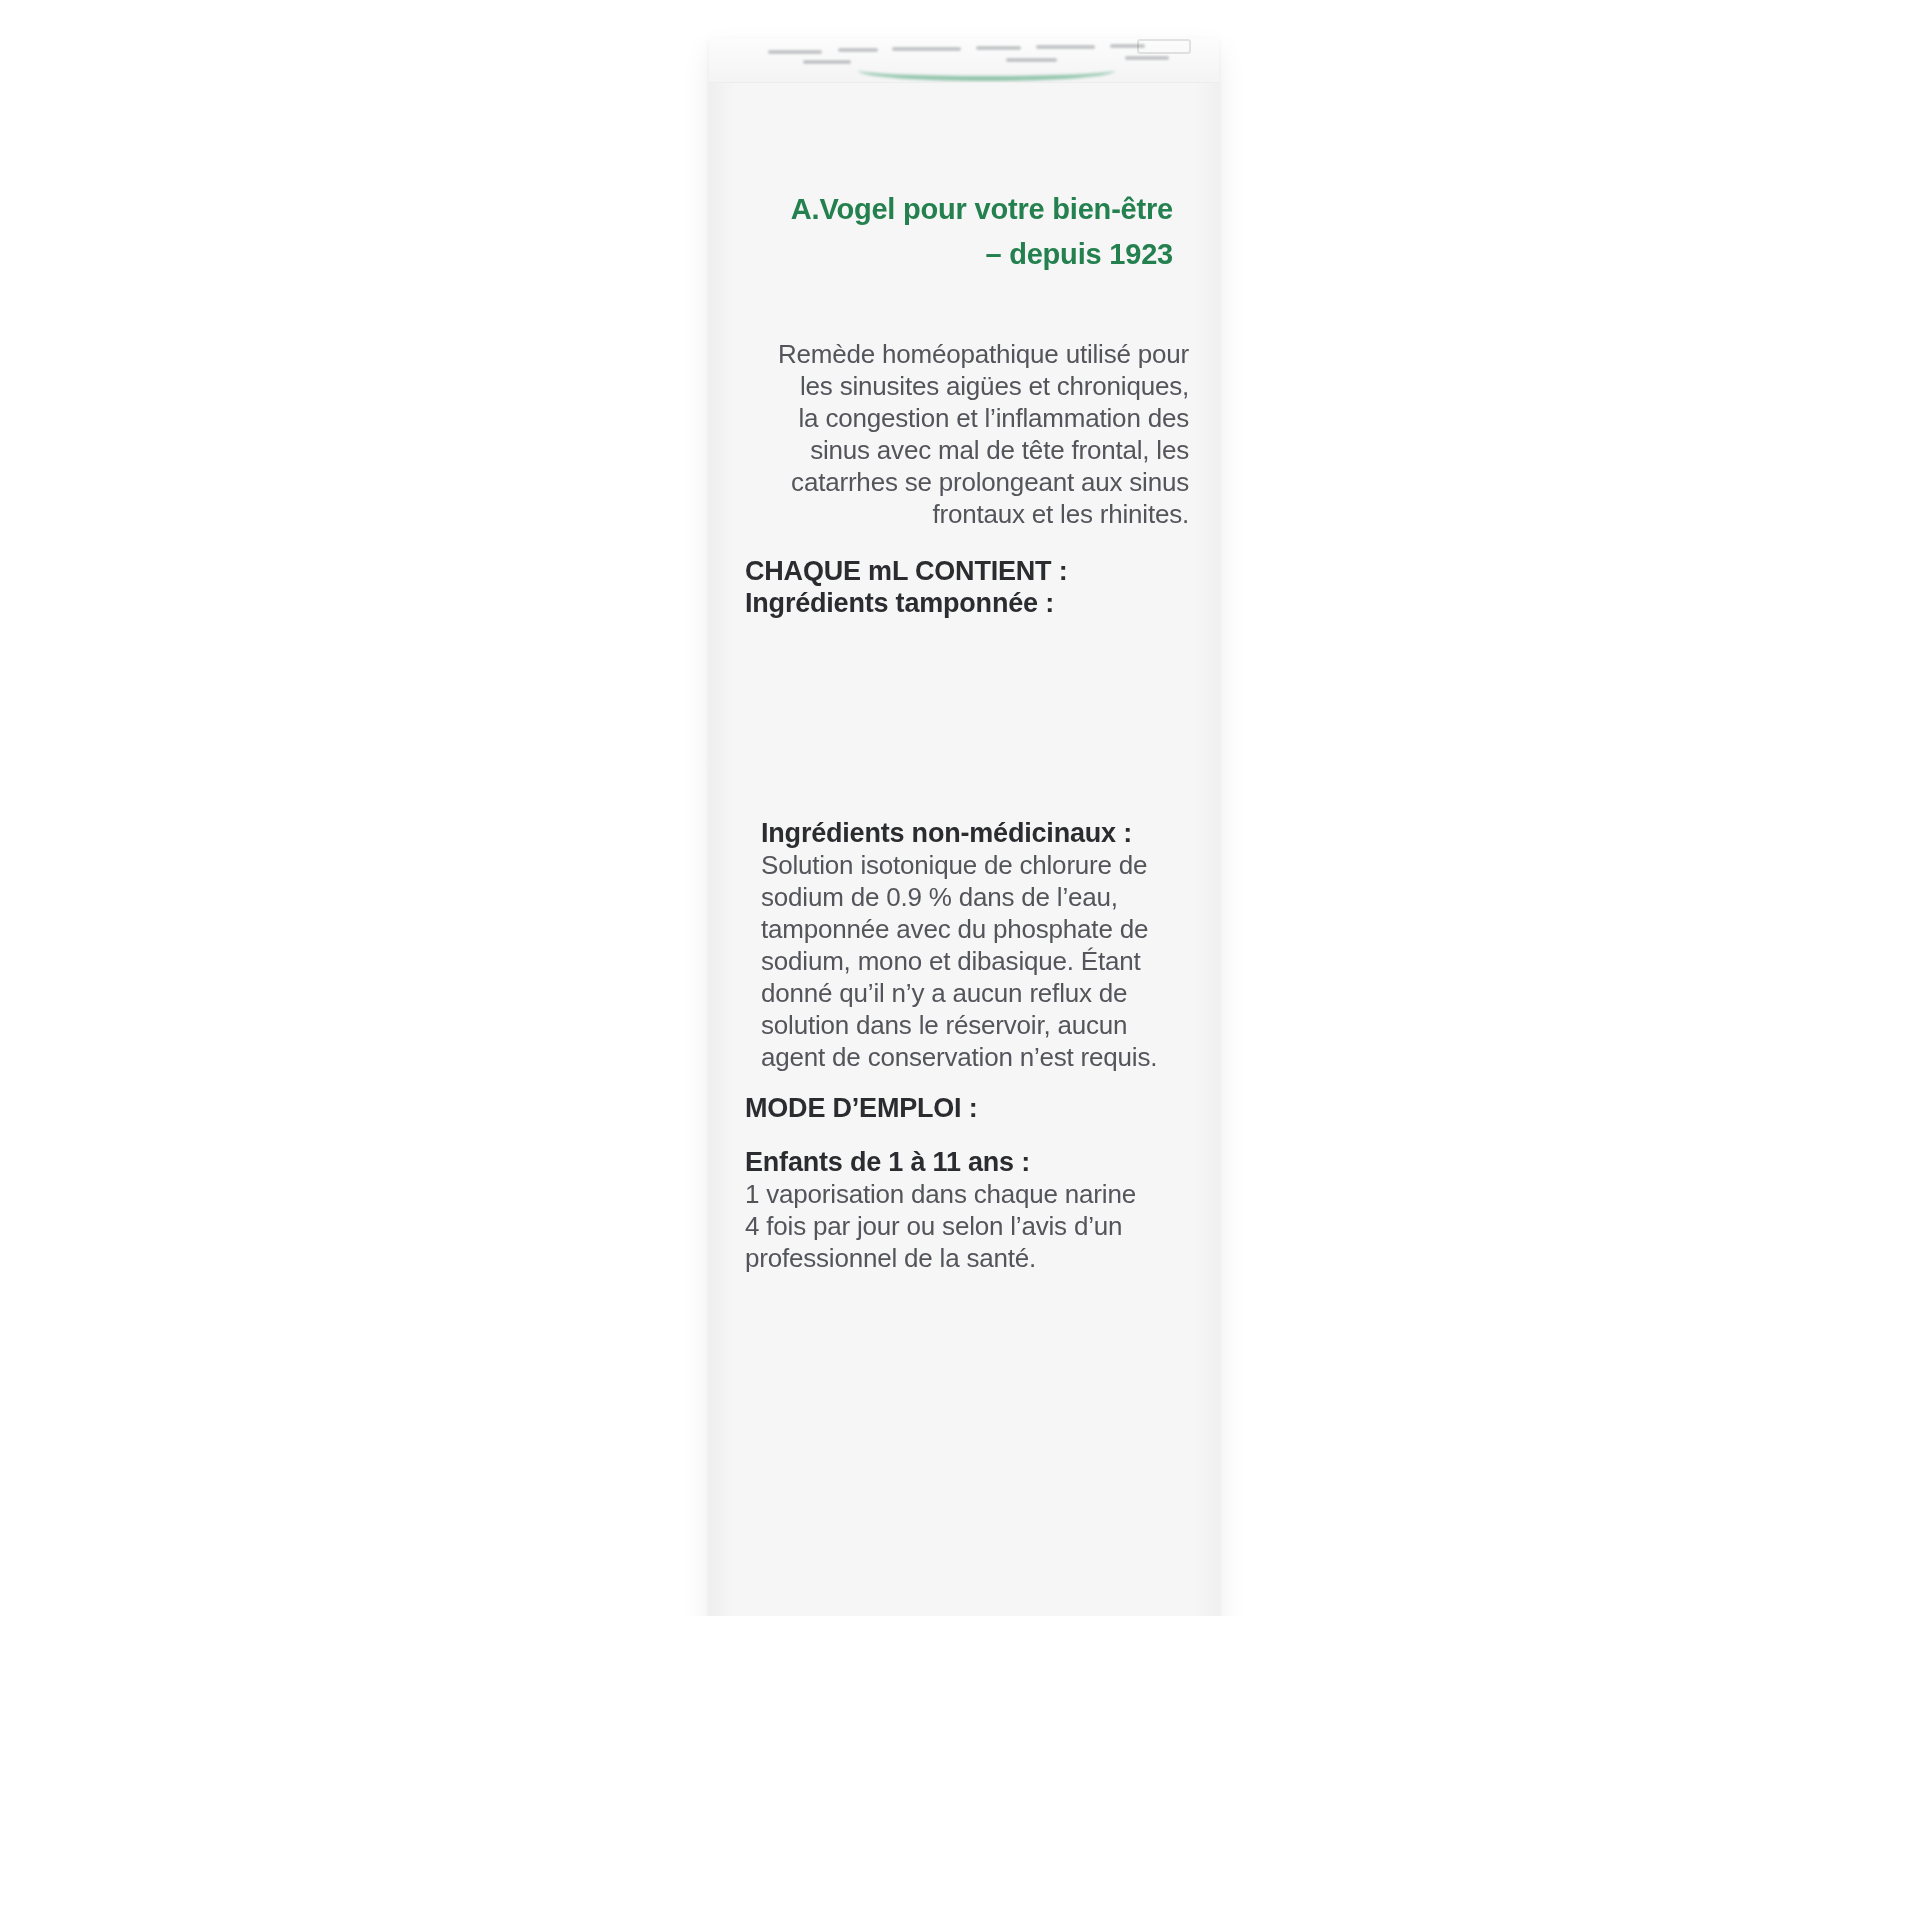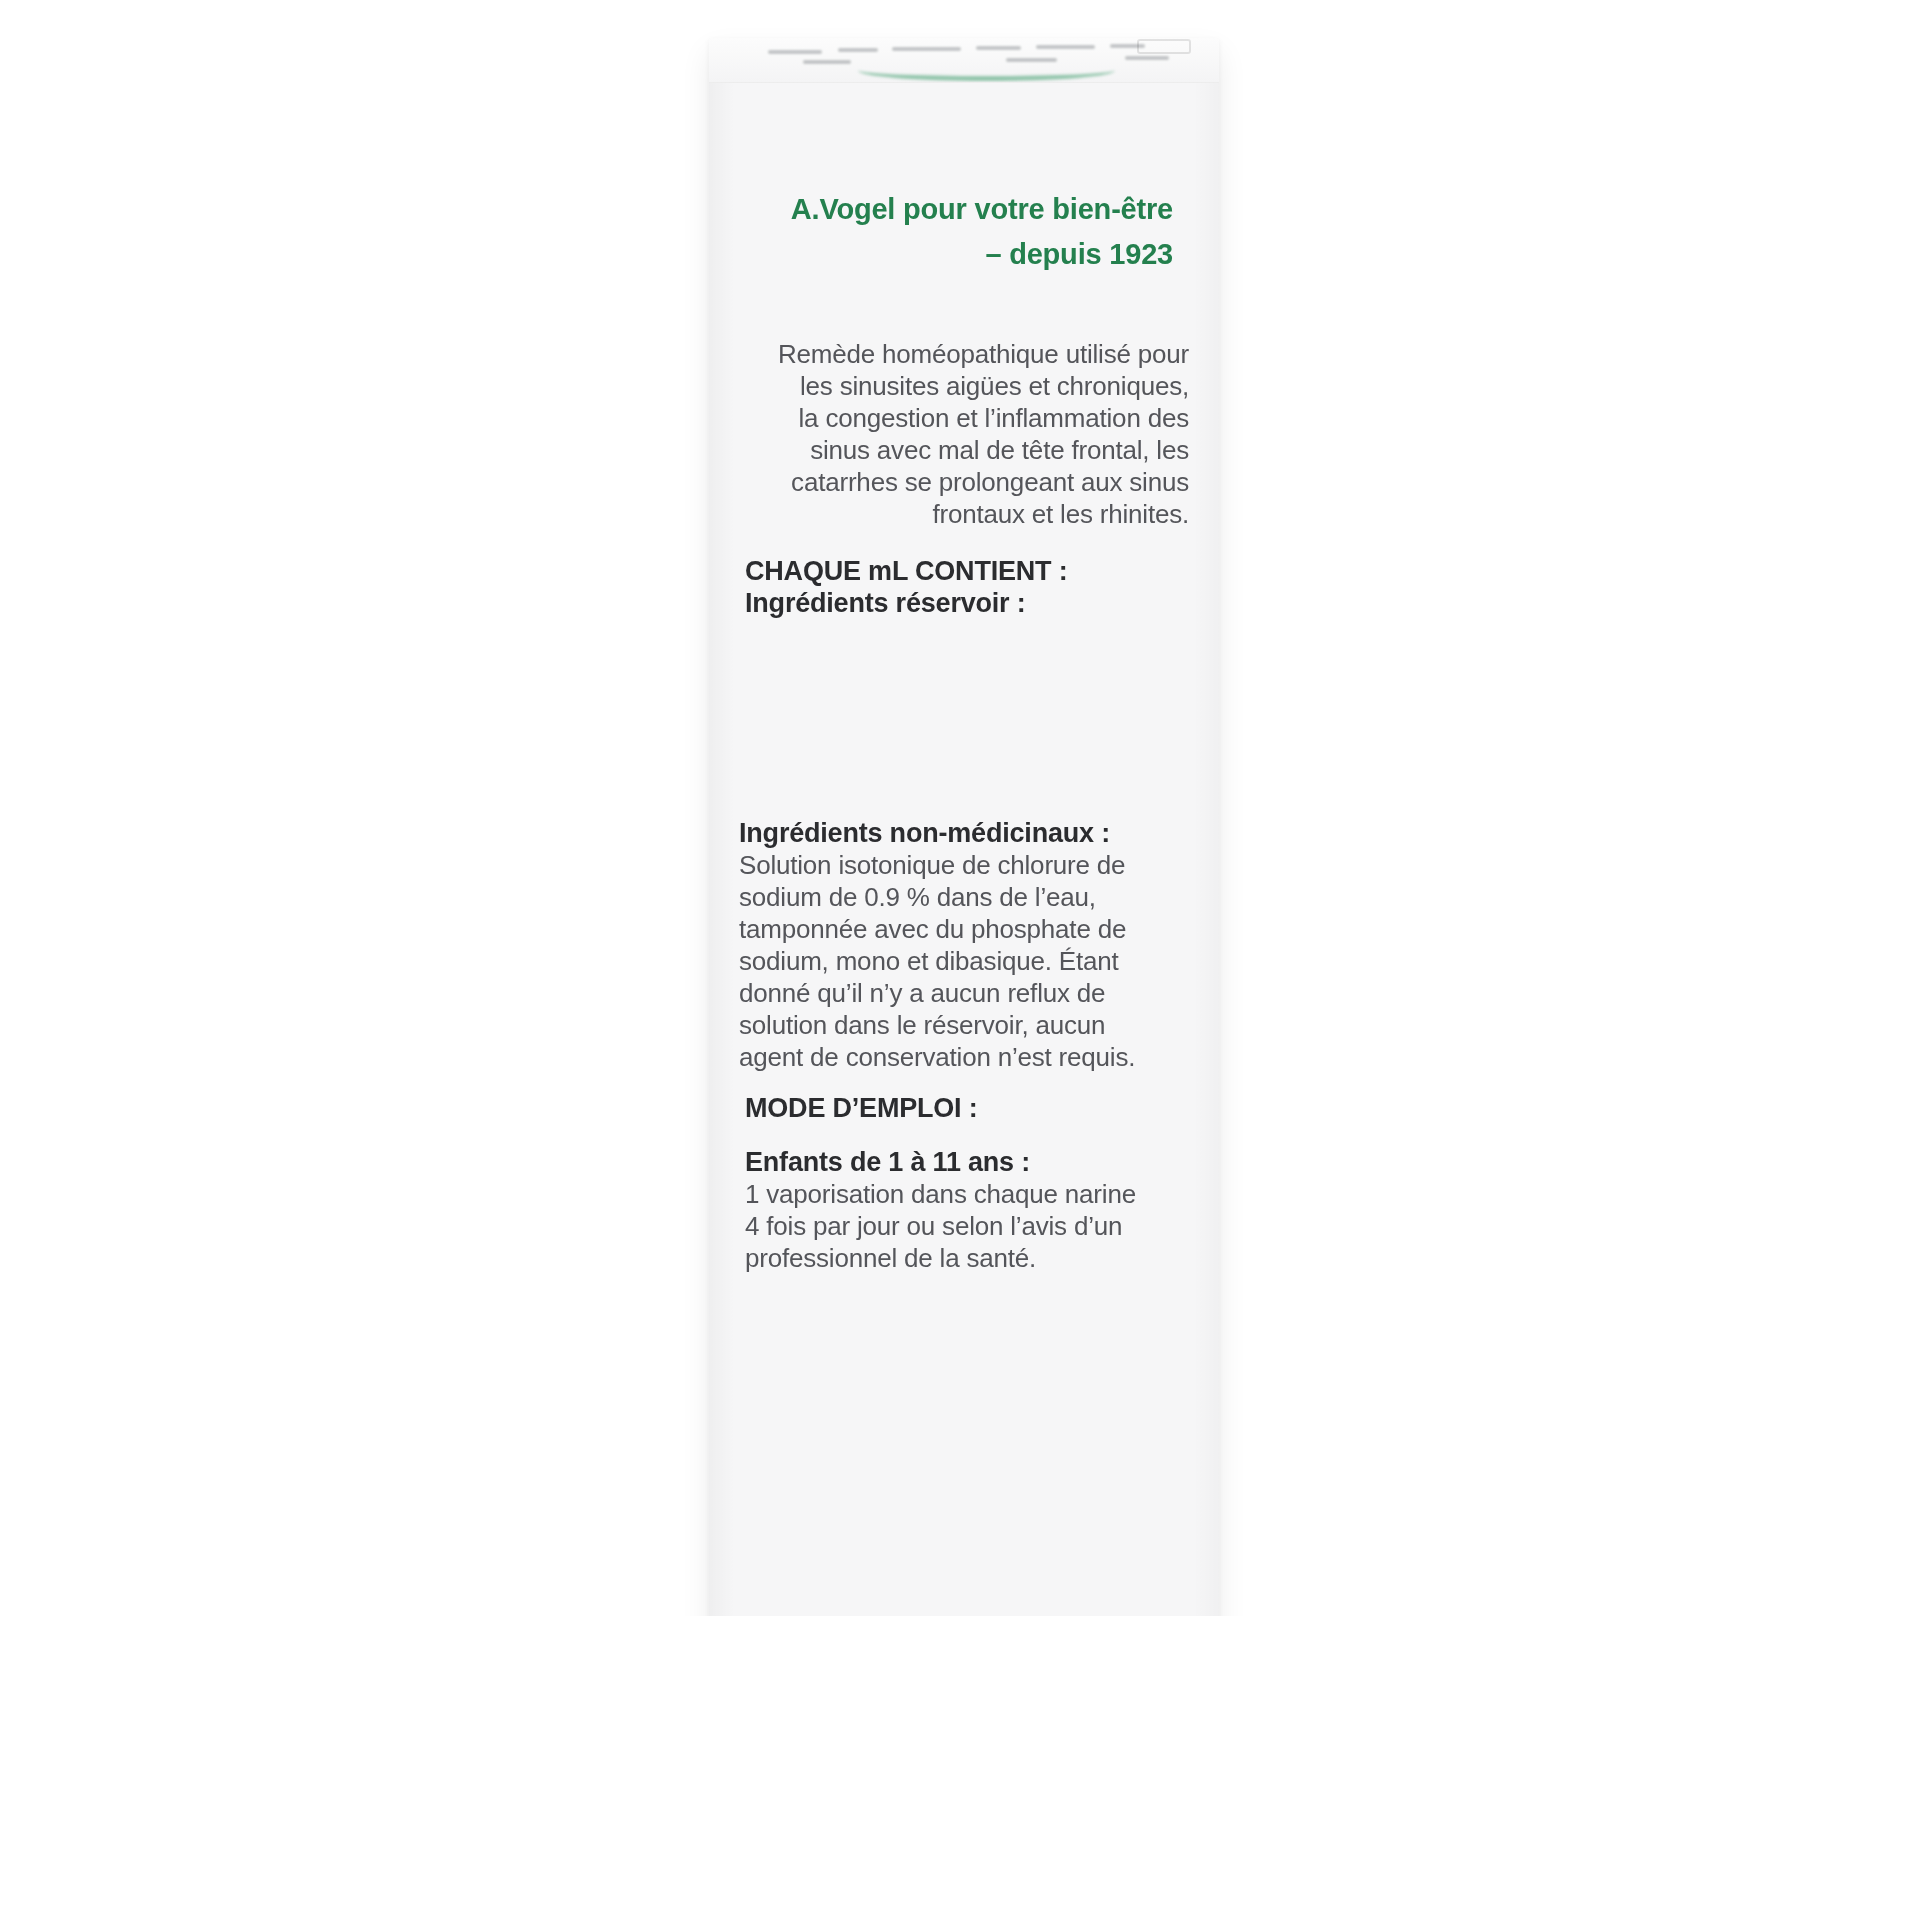--- a/index.html
+++ b/index.html
@@ -87,21 +87,21 @@
   .bold-head {
     color: #2b2c2f;
     font-weight: 700;
     font-size: 27px;
     line-height: 32px;
     white-space: pre;
     letter-spacing: -0.2px;
   }
   .para1 { top: 300px; }
   .sec-contents { position: absolute; left: 36px; right: 30px; top: 517px; }
-  .sec-nonmed   { position: absolute; left: 30px; right: 30px; top: 779px; }
+  .sec-nonmed   { position: absolute; left: 52px; right: 30px; top: 779px; }
   .sec-mode     { position: absolute; left: 36px; right: 30px; top: 1054px; }
   .sec-contents .lines, .sec-nonmed .lines, .sec-mode .lines {
     color: #54555a;
     font-size: 26px;
     line-height: 32px;
     white-space: pre;
     letter-spacing: -0.2px;
   }
   .mode-sub { margin-top: 22px; }
 
@@ -144,21 +144,21 @@
 
     <div class="body-text para1">Remède homéopathique utilisé pour
 les sinusites aigües et chroniques,
 la congestion et l’inflammation des
 sinus avec mal de tête frontal, les
 catarrhes se prolongeant aux sinus
 frontaux et les rhinites.</div>
 
     <div class="sec-contents">
       <div class="bold-head">CHAQUE mL CONTIENT :</div>
-      <div class="bold-head">Ingrédients réservoir :</div>
+      <div class="bold-head">Ingrédients tamponnée :</div>
     </div>
 
     <div class="sec-nonmed">
       <div class="bold-head">Ingrédients non-médicinaux :</div>
       <div class="lines">Solution isotonique de chlorure de
 sodium de 0.9 % dans de l’eau,
 tamponnée avec du phosphate de
 sodium, mono et dibasique. Étant
 donné qu’il n’y a aucun reflux de
 solution dans le réservoir, aucun

